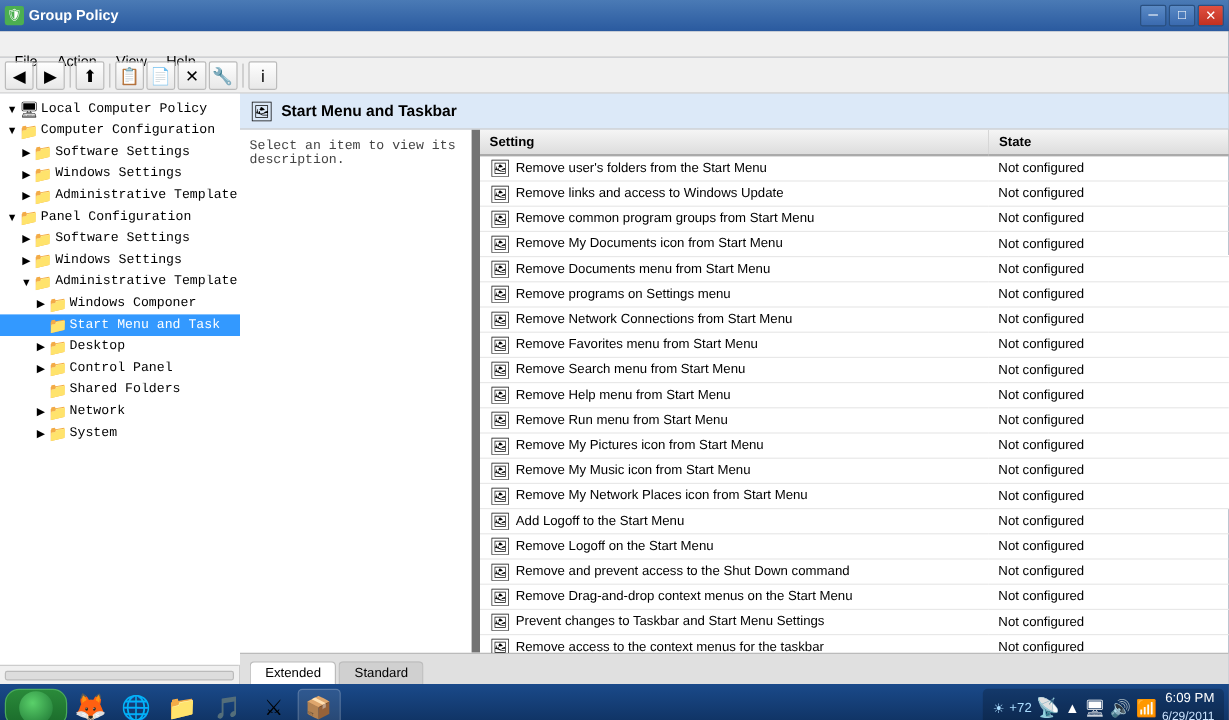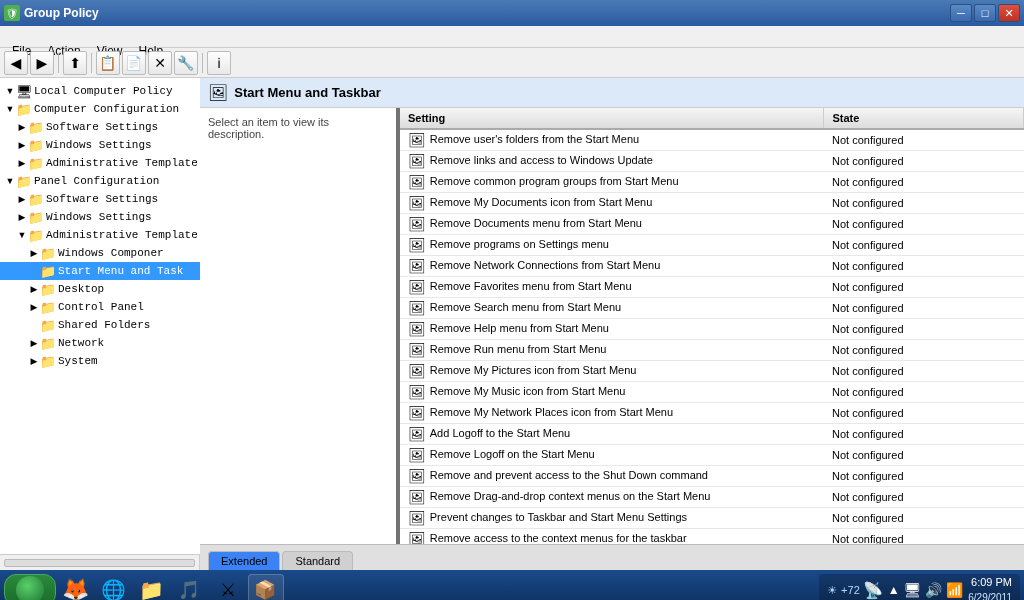--- a/index.html
+++ b/index.html
@@ -106,24 +106,25 @@
     
     .settings-area {
       display: flex;
       flex: 1;
       overflow: hidden;
     }
     .description-pane {
       width: 200px;
       min-width: 200px;
       padding: 8px;
-      border-right: 4px solid #737373;
+      border-right: 7px solid #737373;
       font-size: 11px;
       color: #444;
       overflow-y: auto;
+      font-family: Liberation Mono, monospace;
     }
     .settings-table-pane { flex: 1; overflow-y: auto; overflow-x: hidden; position: relative; }
 
     
     .settings-table { width: 100%; border-collapse: collapse; }
     .settings-table thead tr { background: #f9a8d4; }
     .settings-table th {
       text-align: left; padding: 4px 8px; font-size: 11px; font-weight: bold;
       border-bottom: 2px solid #aaa; border-right: 1px solid #ccc; position: sticky; top: 0;
       background: linear-gradient(to bottom, #f5f5f5, #ddd); cursor: pointer;
@@ -142,21 +143,21 @@
     
     .tab-bar {
       height: 26px; background: #e0e0e0; display: flex; align-items: flex-end;
       border-top: 1px solid #bbb; padding-left: 8px;
     }
     .tab {
       padding: 3px 12px; background: #d0d0d0; border: 1px solid #bbb;
       border-bottom: none; border-radius: 4px 4px 0 0; margin-right: 2px;
       cursor: pointer; font-size: 11px;
     }
-    .tab.active { background: #3b82f6; border-bottom: 1px solid white; margin-bottom: -1px; z-index: 1; }
+    .tab.active { background: #ffffff; border-bottom: 1px solid white; margin-bottom: -1px; z-index: 1; }
 
     
     .taskbar {
       height: 40px; background: linear-gradient(to bottom, #1a4a8a, #0d2d5a);
       display: flex; align-items: center; padding: 0 4px; gap: 2px;
     }
     .start-btn {
       width: 52px; height: 32px; background: linear-gradient(to bottom, #2a8a3a, #1a6a2a);
       border-radius: 12px; display: flex; align-items: center; justify-content: center;
       cursor: pointer; border: 1px solid #4aaa5a;

